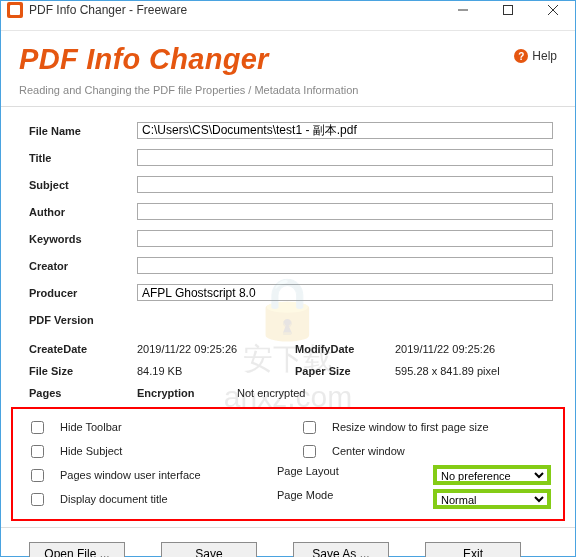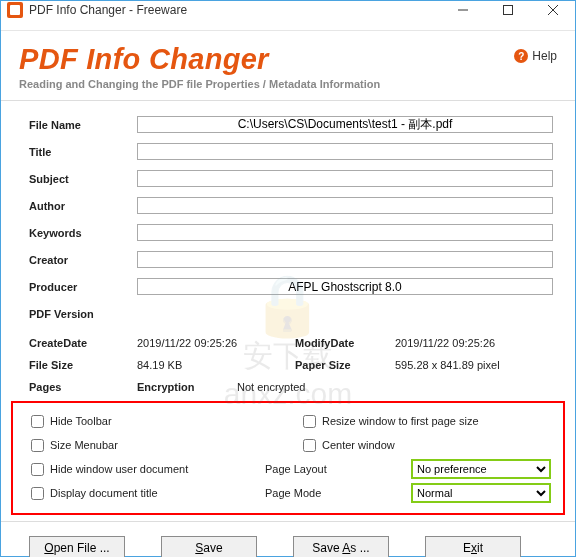--- a/index.html
+++ b/index.html
@@ -6,40 +6,40 @@
 body { width: 576px; height: 557px; background: #d8d8d8; overflow: hidden; }
 .window { width: 576px; height: 557px; background: #fff; border: 1px solid #4aa3e0; }
 .titlebar { height: 30px; background: #fff; display: flex; align-items: center; padding: 0 0 11px 6px; border-bottom: 1px solid #e6e6e6; }
 .titlebar .appicon { width: 16px; height: 16px; background: #e55610; border-radius: 2px; margin-right: 6px; position: relative; }
 .titlebar .appicon::after { content: ""; position: absolute; inset: 3px; background: #fff; border-radius: 1px; }
 .titlebar .title { font-size: 12px; color: #333; flex: 1; }
 .winbtn { width: 45px; height: 29px; display: flex; align-items: center; justify-content: center; color: #555; }
 .winbtn svg { pointer-events: none; }
 .header { padding: 12px 18px 10px 18px; position: relative; }
 .header h1 { color: #e55610; font-size: 29px; font-weight: 700; font-style: italic; letter-spacing: 0.3px; }
-.header .sub { color: #888; font-size: 11px; margin-top: 2px; font-weight: bold; }
+.header .sub { color: #888; font-size: 11px; margin-top: 8px; }
 .help { position: absolute; right: 18px; top: 18px; display: flex; align-items: center; gap: 4px; font-size: 12px; color: #333; cursor: pointer; }
 .help .helpicon { width: 14px; height: 14px; border-radius: 50%; background: #e55610; display: flex; align-items: center; justify-content: center; color: #fff; font-size: 10px; font-weight: bold; }
 .sep { height: 1px; background: #ddd; margin: 0 0 6px 0; }
 .form { padding: 4px 22px 2px 28px; }
 .row { display: flex; align-items: center; height: 27px; }
 .row .lbl { width: 108px; font-size: 11px; font-weight: 700; color: #222; }
-.row input.text { flex: 1; height: 17px; border: 1px solid #aaa; padding: 1px 20px; font-size: 12px; background: #fff; text-align: center; }
+.row input.text { flex: 1; height: 17px; border: 1px solid #aaa; padding: 1px 4px; font-size: 12px; background: #fff; }
 .row2 { display: flex; height: 22px; align-items: flex-end; }
 .row2 .lbl { width: 108px; font-size: 11px; font-weight: 700; color: #222; }
 .row2 .val { width: 158px; font-size: 11px; color: #222; }
 .row2 .lbl2 { width: 100px; font-size: 11px; font-weight: 700; color: #222; }
 .row2 .val2 { font-size: 11px; color: #222; }
 .redbox { border: 2px solid #f00; margin: 6px 10px 6px 10px; padding: 6px 12px 8px 18px; }
 .cbrow { display: flex; height: 24px; align-items: center; }
-.cbrow .left, .cbrow .right { display: flex; align-items: center; gap: 6px; font-size: 11px; color: #222; }
+.cbrow .left, .cbrow .right { display: flex; gap: 16px; font-size: 11px; color: #222; }
 .cbrow .left { width: 272px; }
 .cbrow input[type=checkbox] { width: 13px; height: 13px; }
 .cbrow .dlabel { width: 140px; font-size: 11px; }
-.cbrow select { width: 140px; height: 20px; font-size: 11px; border: 2px solid #84cc16; background: #fff; }
+.cbrow select { width: 118px; height: 20px; font-size: 11px; border: 4px solid #84cc16; background: #fff; }
 .btnbar { display: flex; gap: 36px; padding: 8px 28px 10px 28px; }
 .btn { width: 96px; height: 23px; border: 1px solid #8b8b8b; background: #f0f0f0; font-size: 12px; cursor: pointer; text-decoration: underline; text-decoration-color: transparent; }
 .btn .ul { text-decoration: underline; }
 .watermark { position: absolute; left: 50%; top: 50%; transform: translate(-50%, -18%); pointer-events: none; opacity: 0.13; font-size: 30px; color: #666; text-align: center; z-index: 1; }
 .watermark .lockicon { font-size: 60px; line-height: 1; }
 .content { position: relative; }
 </style>
 </head>
 <body>
 
@@ -141,31 +141,31 @@
           <span>Hide Toolbar</span>
         </label>
         <label class="right">
           <input type="checkbox" style="">
           <span>Resize window to first page size</span>
         </label>
       </div>
       <div class="cbrow">
         <label class="left">
           <input type="checkbox" style="">
-          <span>Size Menubar</span>
+          <span>Hide Subject</span>
         </label>
         <label class="right">
           <input type="checkbox" style="">
           <span>Center window</span>
         </label>
       </div>
       <div class="cbrow">
         <label class="left">
           <input type="checkbox" style="">
-          <span>Hide window user document</span>
+          <span>Pages window user interface</span>
         </label>
         <div class="right">
           <span class="dlabel">Page Layout</span>
           <select>
             <option>No preference</option>
           </select>
         </div>
       </div>
       <div class="cbrow">
         <label class="left">

